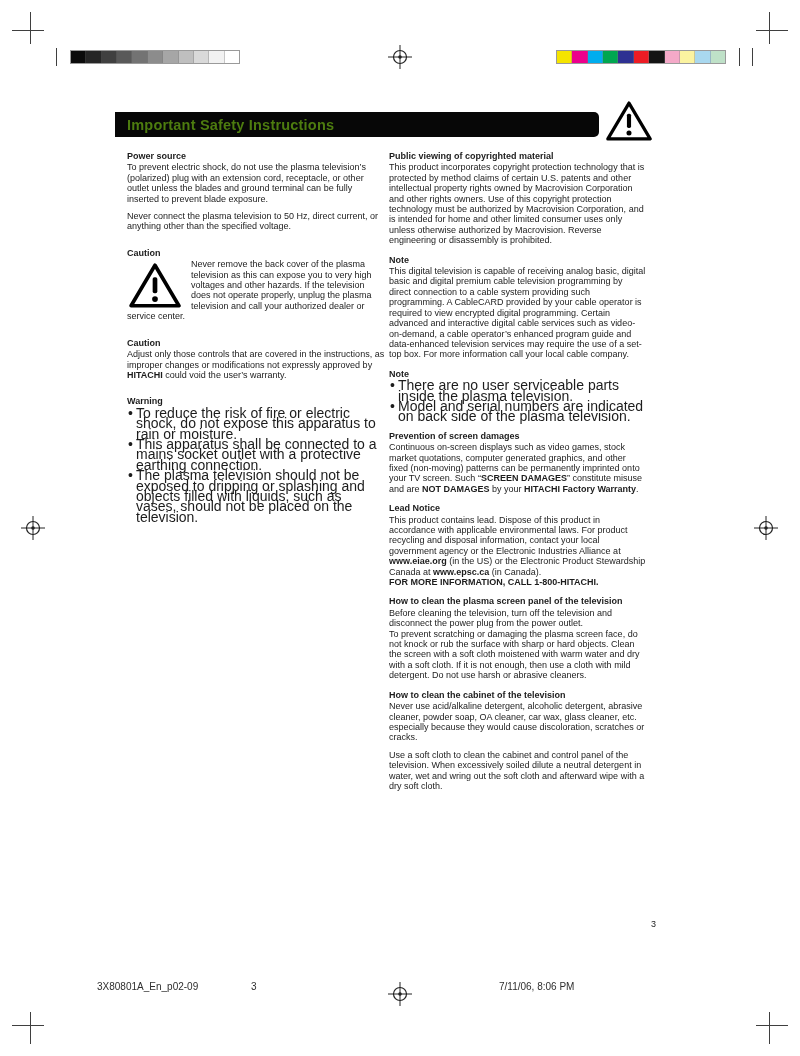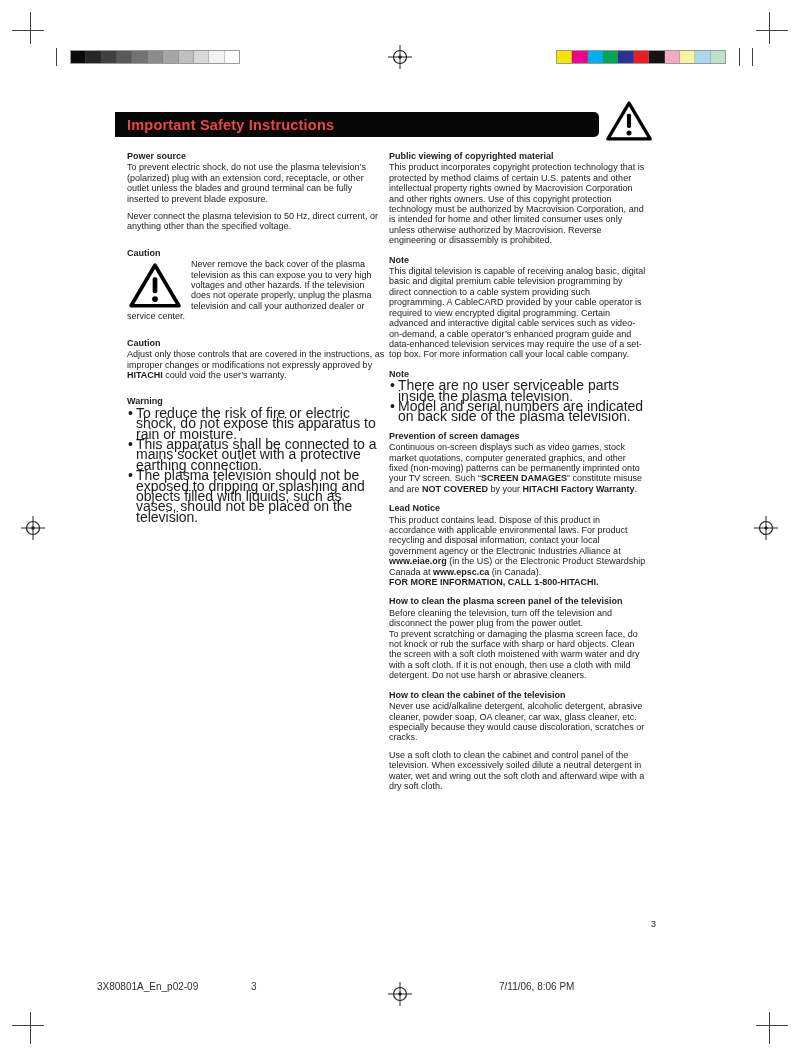--- a/index.html
+++ b/index.html
@@ -28,21 +28,21 @@
   #gray-bar  { left: 70px;  width: 170px; }
   #color-bar { left: 556px; width: 170px; }
 
   
   .title-bar {
     position: absolute; left: 115px; top: 112px; width: 484px; height: 25px;
     background: #070707; border-radius: 0 5px 5px 0;
     display: flex; align-items: center; padding-left: 12px;
   }
   .title-bar .title-text {
-    color: #ef4444; font-weight: bold; font-size: 14.5px; letter-spacing: .2px;
+    color: #4d7c0f; font-weight: bold; font-size: 14.5px; letter-spacing: .2px;
     white-space: nowrap;
   }
   .header-tri-slot { position: absolute; left: 606px; top: 100px; width: 46px; height: 42px; }
   .warn-tri-svg { width: 100%; height: 100%; display: block; }
 
   
   .content {
     position: absolute; left: 127px; top: 151px; width: 532px;
     display: flex; gap: 4px;
   }
@@ -206,21 +206,21 @@
         <div class="sec-body">
           <ul class="doc-list">
             <li><span>There are no user serviceable parts inside the plasma television.</span></li>
             <li><span>Model and serial numbers are indicated on back side of the plasma television.</span></li>
           </ul>
         </div>
       </section>
       <section class="doc-section">
         <h3 class="sec-heading">Prevention of screen damages</h3>
         <div class="sec-body">
-          <p class="doc-para"><span>Continuous on-screen displays such as video games, stock market quotations, computer generated graphics, and other fixed (non-moving) patterns can be permanently imprinted onto your TV screen. Such “</span><b>SCREEN DAMAGES</b><span>” constitute misuse and are </span><b>NOT COVERED</b><span> by your </span><b>HITACHI Factory Warranty</b><span>.</span></p>
+          <p class="doc-para"><span>Continuous on-screen displays such as video games, stock market quotations, computer generated graphics, and other fixed (non-moving) patterns can be permanently imprinted onto your TV screen. Such “</span><b>SCREEN DAMAGES</b><span>” constitute misuse and are </span><b>NOT DAMAGES</b><span> by your </span><b>HITACHI Factory Warranty</b><span>.</span></p>
         </div>
       </section>
       <section class="doc-section">
         <h3 class="sec-heading">Lead Notice</h3>
         <div class="sec-body">
           <p class="doc-para no-gap"><span>This product contains lead. Dispose of this product in accordance with applicable environmental laws. For product recycling and disposal information, contact your local government agency or the Electronic Industries Alliance at </span><b>www.eiae.org</b><span> (in the US) or the Electronic Product Stewardship Canada at </span><b>www.epsc.ca</b><span> (in Canada).</span></p>
           <p class="doc-para"><b>FOR MORE INFORMATION, CALL 1-800-HITACHI.</b></p>
         </div>
       </section>
       <section class="doc-section">

